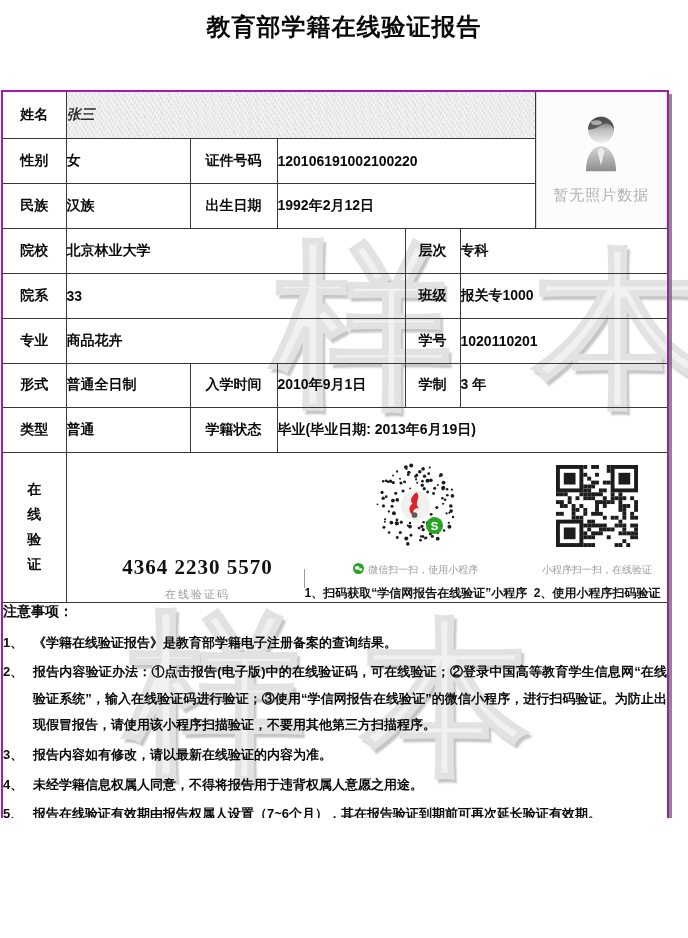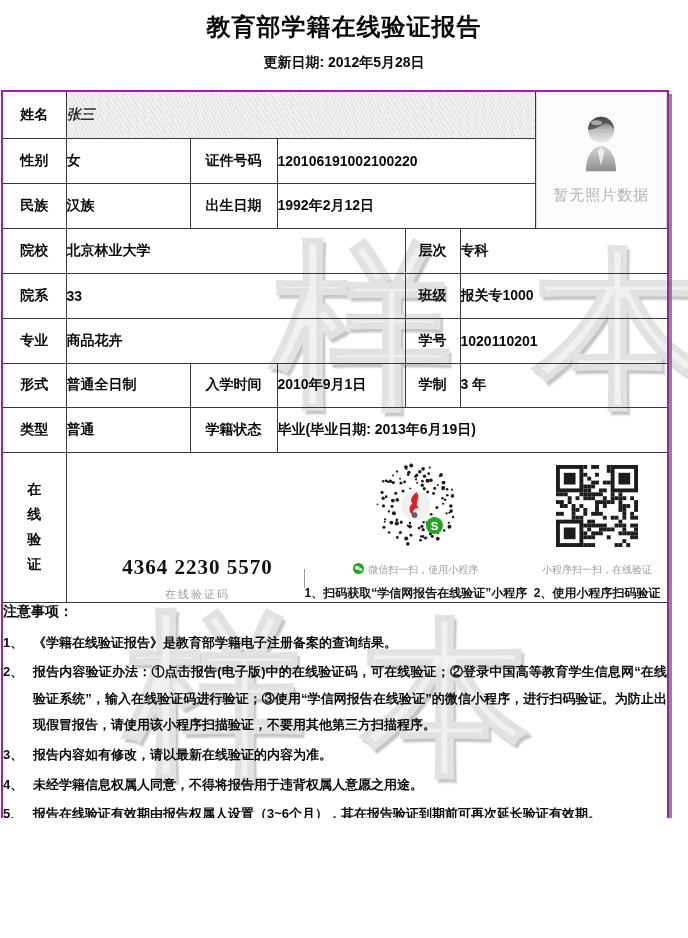--- a/index.html
+++ b/index.html
@@ -62,21 +62,20 @@
   .chsi-logo{position:absolute;right:16px;bottom:7px;display:flex;align-items:flex-end;gap:2px;}
   .chsi-logo span{font-size:11px;font-weight:bold;color:#555;letter-spacing:.5px;margin-top:16px;}
   .footer-line{position:absolute;left:0;top:931px;width:688px;height:3px;background:#151515;z-index:3;}
 </style>
 </head>
 <body>
 
 <div class="page">
 
   <div class="doc-title">教育部学籍在线验证报告</div>
-  <div class="doc-date">更新日期: 2012年5月28日</div>
 
   <div class="wm wm-mid-left">样</div>
   <div class="wm wm-mid-right">本</div>
   <div class="wm wm-notes-left">样</div>
   <div class="wm wm-notes-right">本</div>
 
   <table class="report">
     <colgroup>
       <col style="width:64px">
         <col style="width:124px">
@@ -456,21 +455,21 @@
         <div class="note-item">
           <div class="note-num">3、</div>
           <div class="note-text">报告内容如有修改，请以最新在线验证的内容为准。</div>
         </div>
         <div class="note-item">
           <div class="note-num">4、</div>
           <div class="note-text">未经学籍信息权属人同意，不得将报告用于违背权属人意愿之用途。</div>
         </div>
         <div class="note-item">
           <div class="note-num">5、</div>
-          <div class="note-text">报告在线验证有效期由报告权属人设置（3~6个月），其在报告验证到期前可再次延长验证有效期。</div>
+          <div class="note-text">报告在线验证有效期由报告权属人设置（7~6个月），其在报告验证到期前可再次延长验证有效期。</div>
         </div>
         <div class="chsi-logo">
           <span>
             <svg width="20" height="29" viewBox="0 0 22 32">
               <path d="M13,0 C19,7 8,11 15,18 C10,17 6,21 11,26 C2,22 5,13 9,11 C5,8 9,2 13,0 Z" fill="#d7232a"></path>
               <path d="M11,24 a4,4 0 1 0 4,5.5 l-3.2,-1.2 z" fill="#5d5d5d"></path>
             </svg>
           </span>
           <span>CHSI</span>
         </div>

